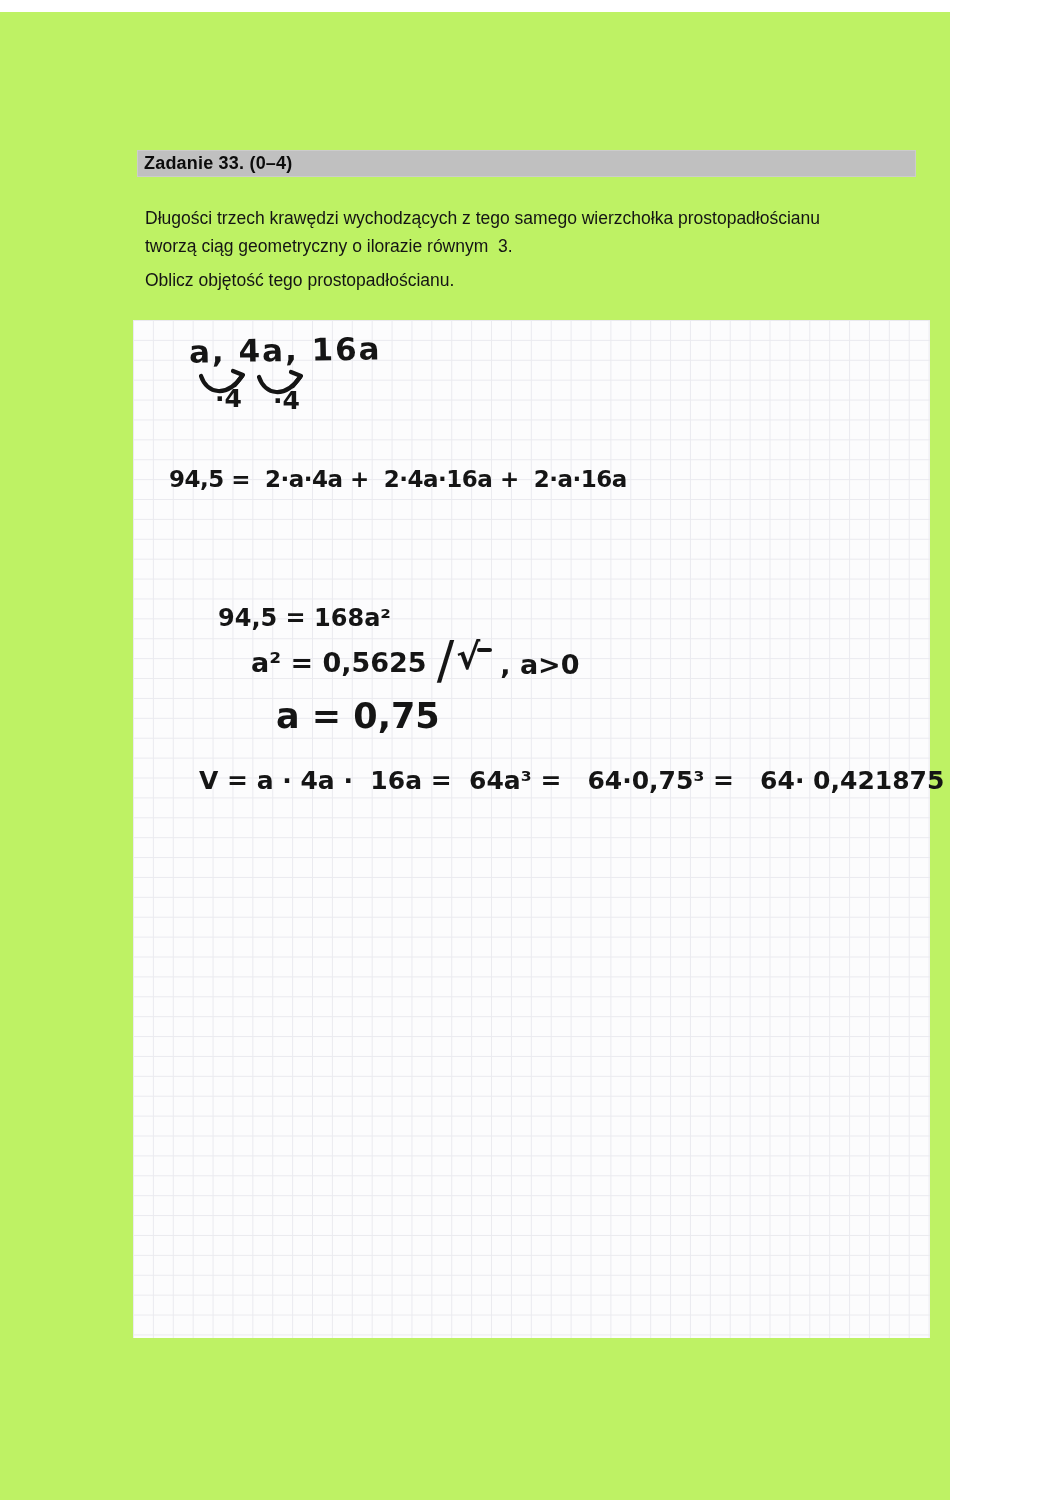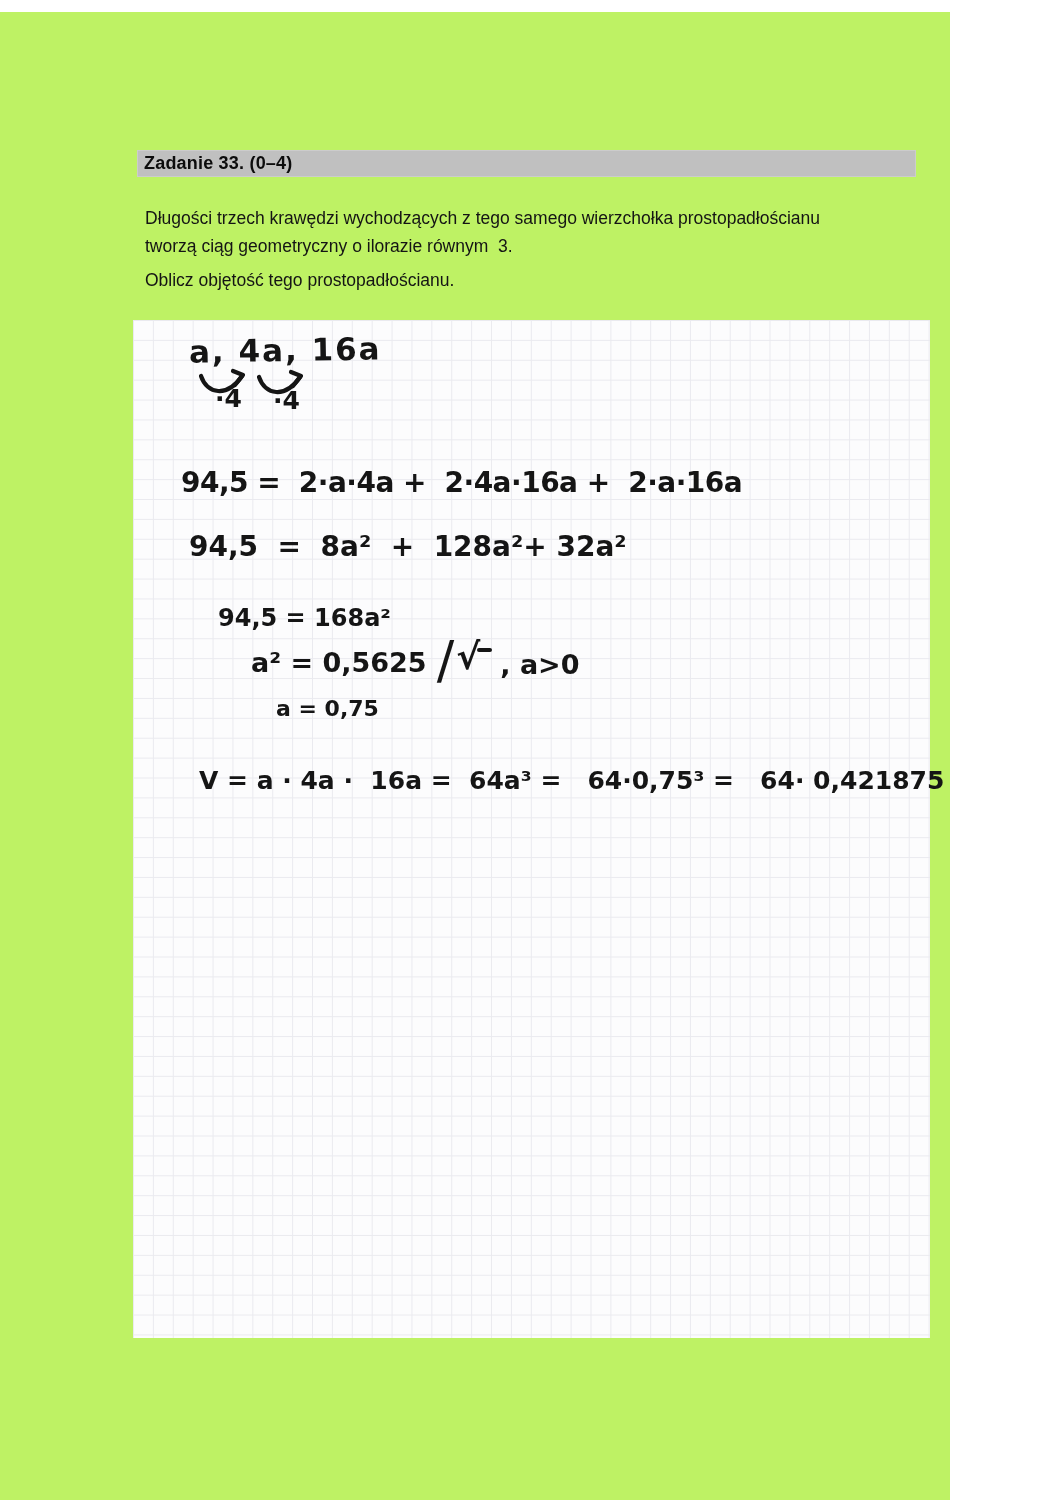--- a/index.html
+++ b/index.html
@@ -68,25 +68,25 @@
     position: absolute;
     font-family: "DejaVu Sans", sans-serif;
     font-weight: 700;
     color: #151515;
     white-space: pre;
   }
   .hw-seq      { left: 56px;  top: 12px;  font-size: 31px; letter-spacing: 2px; transform: rotate(-1deg); }
   .hw-arrows   { left: 62px;  top: 46px; }
   .hw-arrlab-1 { left: 82px;  top: 64px;  font-size: 25px; }
   .hw-arrlab-2 { left: 140px; top: 66px;  font-size: 25px; }
-  .hw-eq1      { left: 48px;  top: 146px; font-size: 28px; letter-spacing: -0.5px; }
+  .hw-eq1      { left: 36px;  top: 146px; font-size: 23px; letter-spacing: -0.5px; }
   .hw-eq2      { left: 56px;  top: 210px; font-size: 28px; }
   .hw-eq3      { left: 85px;  top: 284px; font-size: 24px; }
   .hw-eq4      { left: 118px; top: 322px; font-size: 27px; display: flex; align-items: center; }
-  .hw-eq5      { left: 143px; top: 376px; font-size: 22px; }
+  .hw-eq5      { left: 143px; top: 376px; font-size: 35px; }
   .hw-eq6      { left: 66px;  top: 446px; font-size: 25px; display: flex; align-items: flex-start; gap: 24px; }
 
   .hw-slash {
     font-size: 52px;
     font-weight: 400;
     line-height: 0.8;
     margin: 0 2px 0 10px;
     transform: translateY(-2px);
   }
   .hw-root {
@@ -142,21 +142,20 @@
       <path class="ink" d="M6 10 C 12 28, 32 32, 47 10"></path>
       <path class="ink" d="M38 5 L48 9 L40 19"></path>
       <path class="ink" d="M64 11 C 70 29, 90 33, 105 11"></path>
       <path class="ink" d="M96 6 L106 10 L98 20"></path>
     </svg>
 
     <div class="hw hw-arrlab-1">·4</div>
     <div class="hw hw-arrlab-2">·4</div>
 
     <div class="hw hw-eq1">94,5 =  2·a·4a +  2·4a·16a +  2·a·16a</div>
-    <div class="hw hw-eq2">94,5  =  8a²  +  128a²+ 32a²</div>
     <div class="hw hw-eq3">94,5 = 168a²</div>
 
     <div class="hw hw-eq4">
       <span>a² = 0,5625</span>
       <span class="hw-slash">∕</span>
       <span class="hw-root">√</span>
       <span class="hw-root-bar"></span>
       <span class="hw-cond">, a&gt;0</span>
     </div>
 

